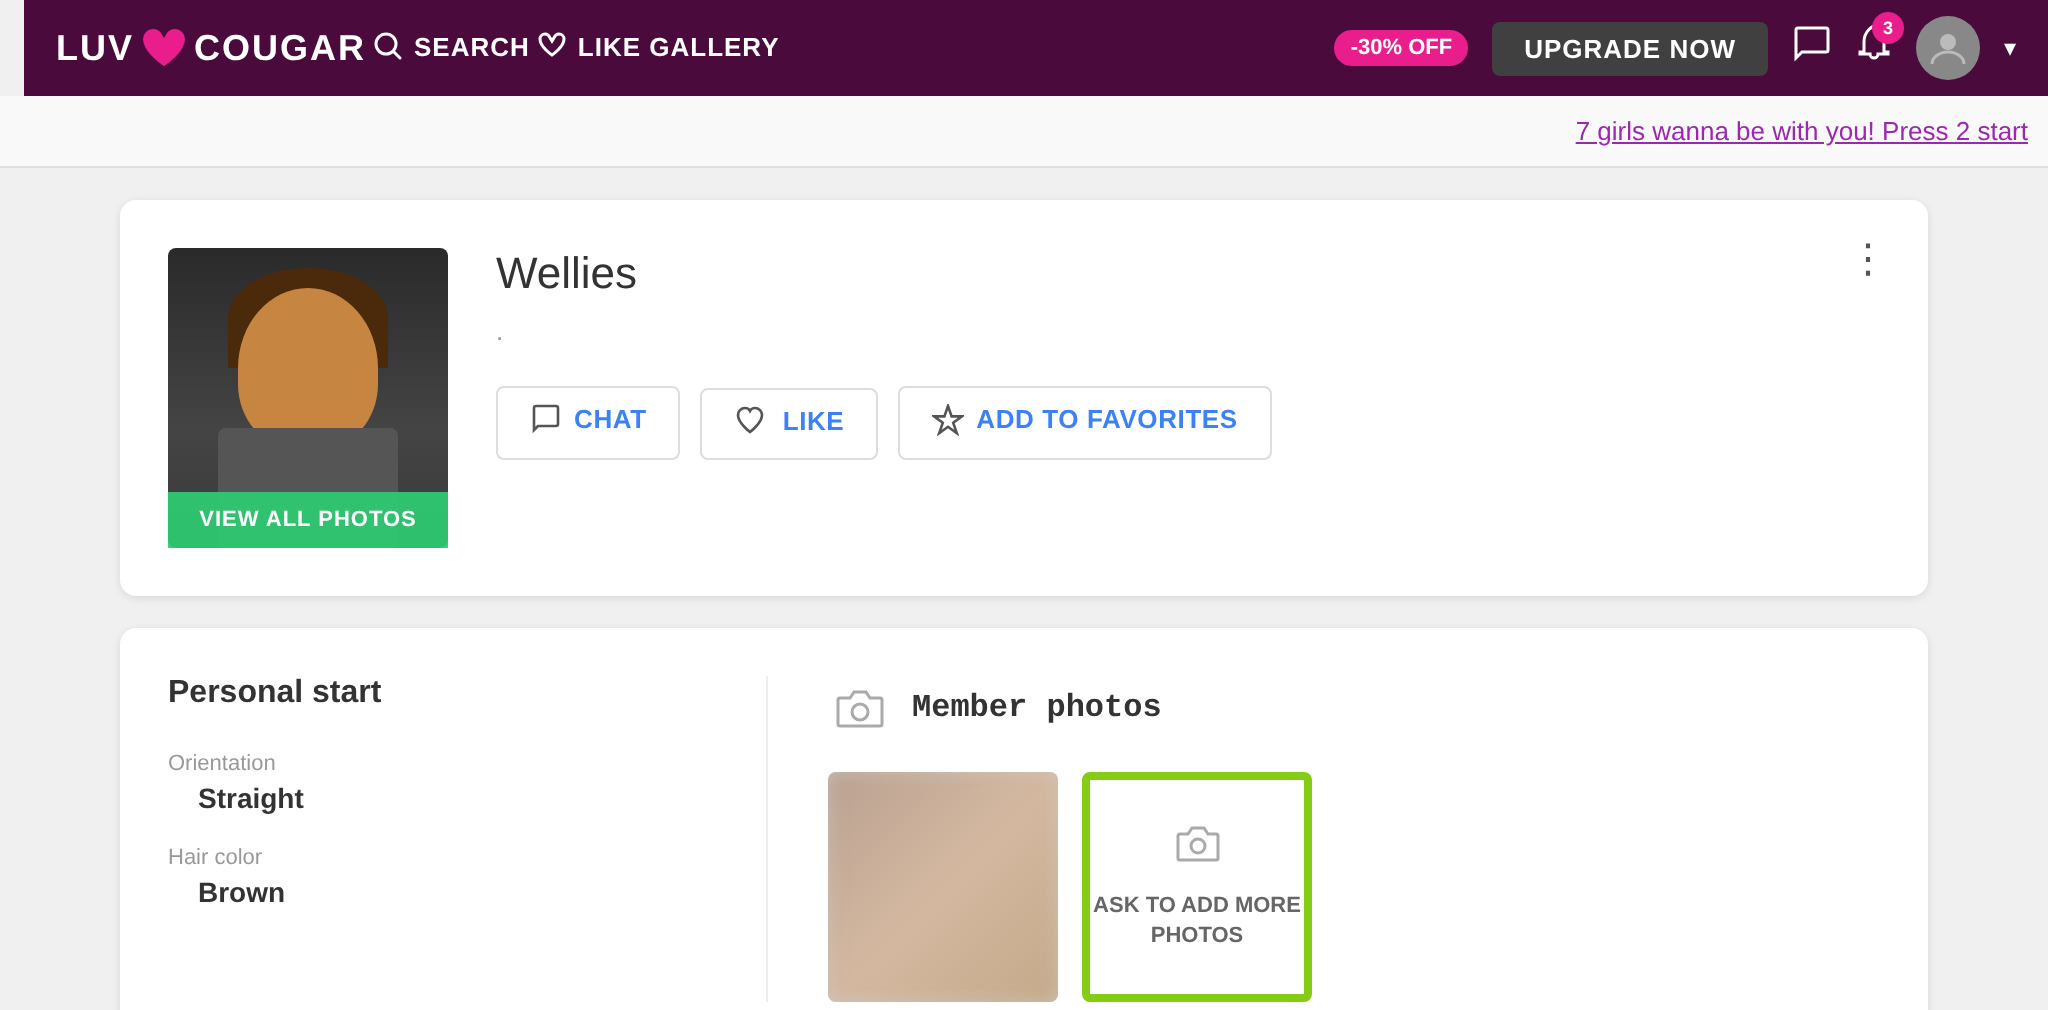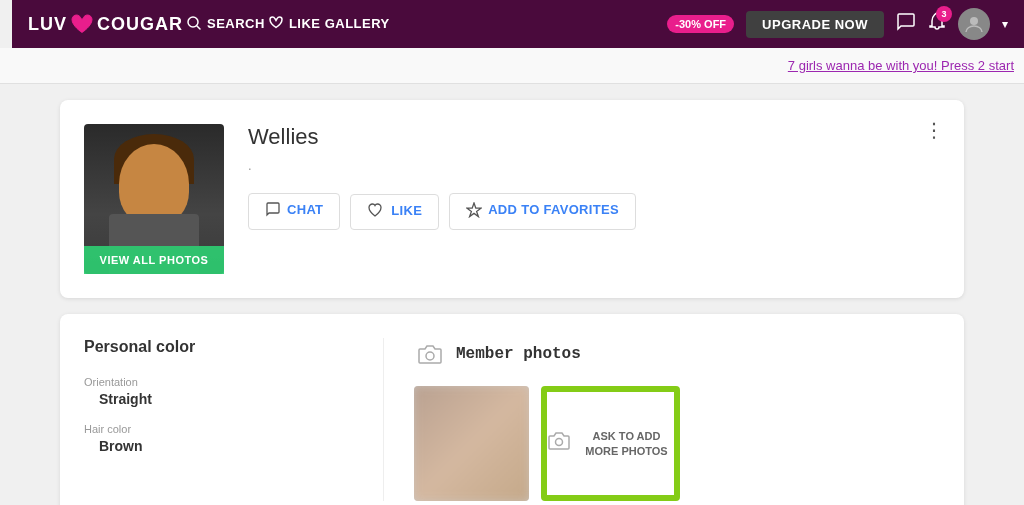--- a/index.html
+++ b/index.html
@@ -296,26 +296,26 @@
     }
     .photo-thumb-blurred {
       width: 115px;
       height: 115px;
       background: linear-gradient(135deg, #b8a090 0%, #d4b8a0 50%, #c4a888 100%);
       border-radius: 4px;
       filter: blur(5px);
       transform: scale(1.05);
     }
     .add-photos-box {
-      width: 139px;
+      width: 115px;
       height: 115px;
-      border: 6px solid #84cc16;
-      border-radius: 4px;
-      display: flex;
-      flex-direction: row;
+      border: 4px solid #84cc16;
+      border-radius: 4px;
+      display: flex;
+      flex-direction: column;
       align-items: center;
       justify-content: center;
       gap: 8px;
       cursor: pointer;
       color: #999;
     }
     .add-photos-text {
       font-size: 11px;
       font-weight: 600;
       color: #666;
@@ -430,21 +430,21 @@
           <span>ADD TO FAVORITES</span>
         </button>
       </div>
     </div>
 
     <button class="more-btn">⋮</button>
   </div>
 
   <div class="details-card">
     <div class="personal-info">
-      <h3>Personal color</h3>
+      <h3>Personal start</h3>
       <div class="info-field">
         <div class="info-label">Orientation</div>
         <div class="info-value">Straight</div>
       </div>
       <div class="info-field">
         <div class="info-label">Hair color</div>
         <div class="info-value">Brown</div>
       </div>
     </div>
 

